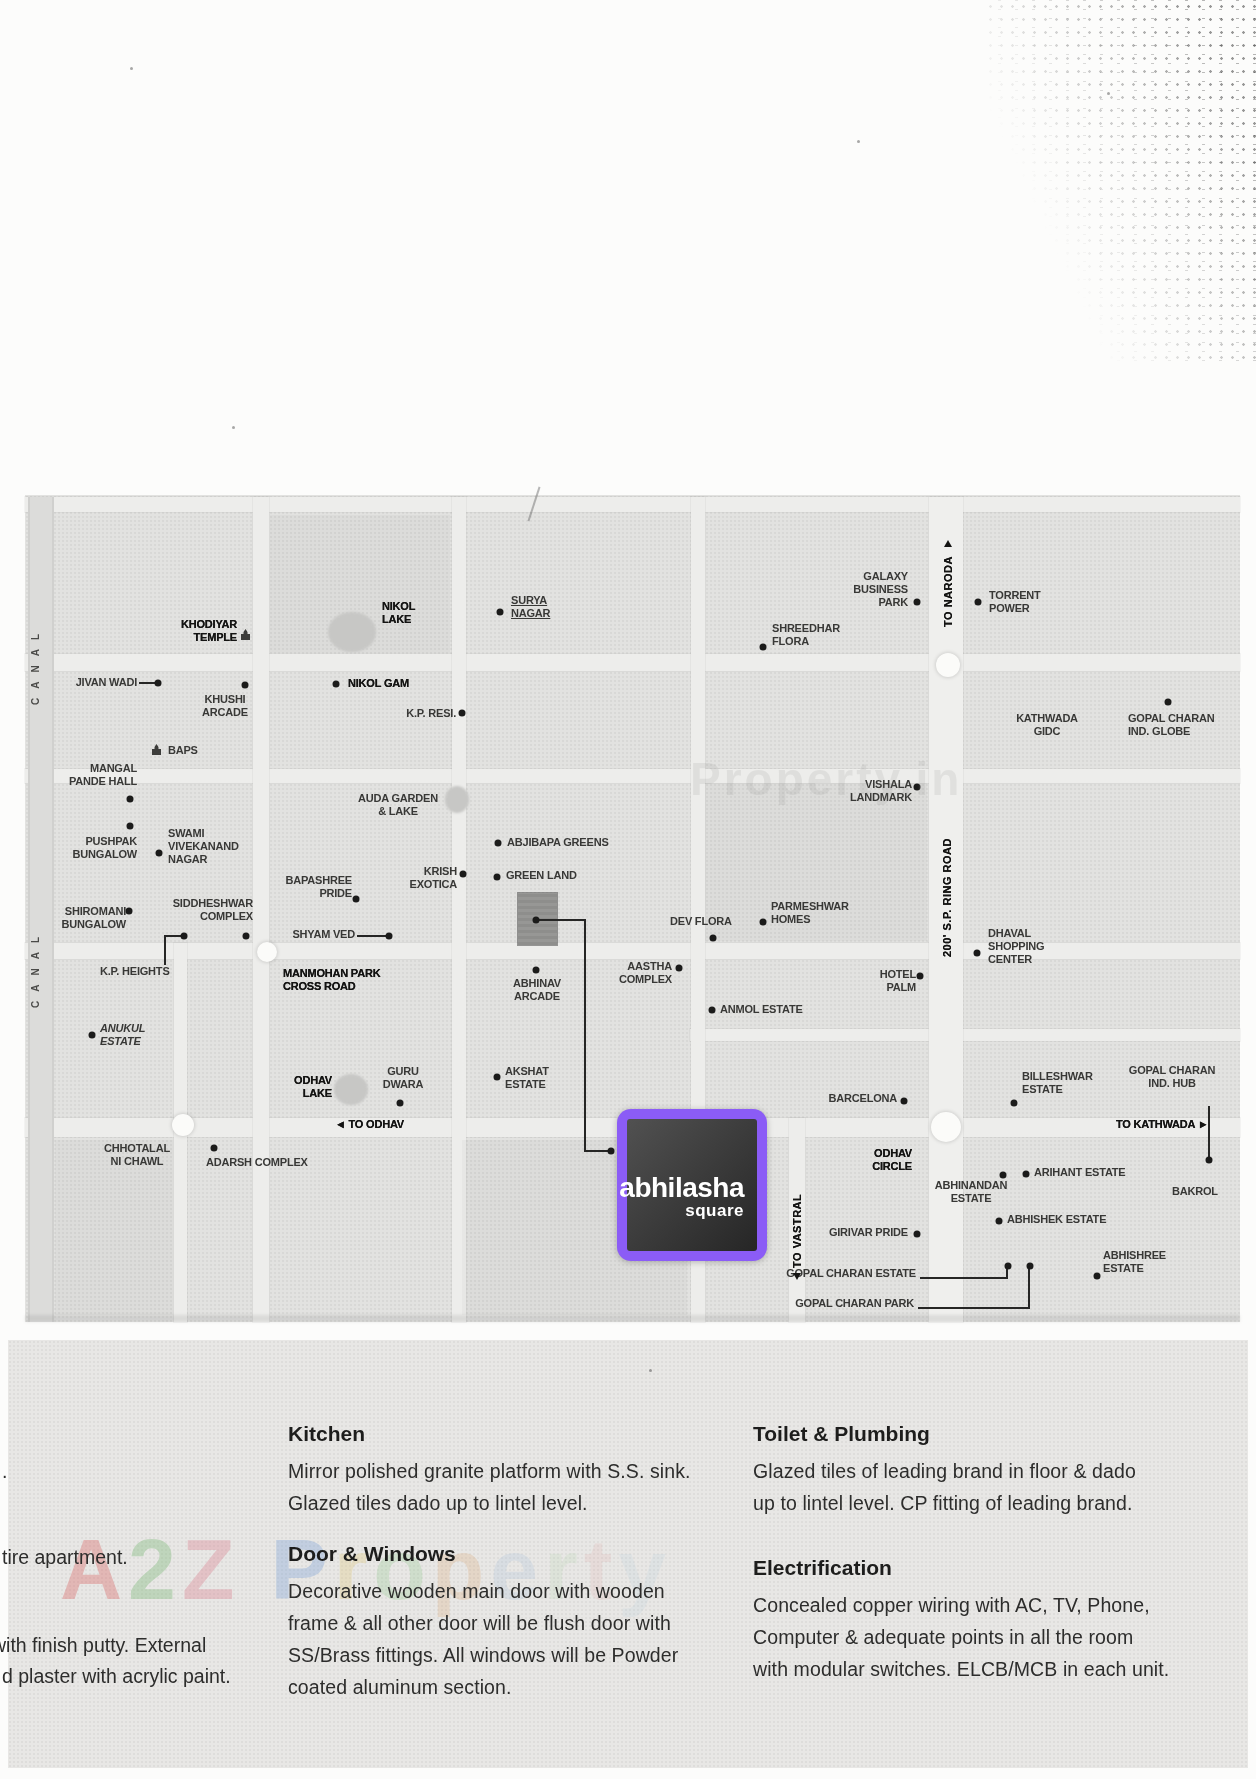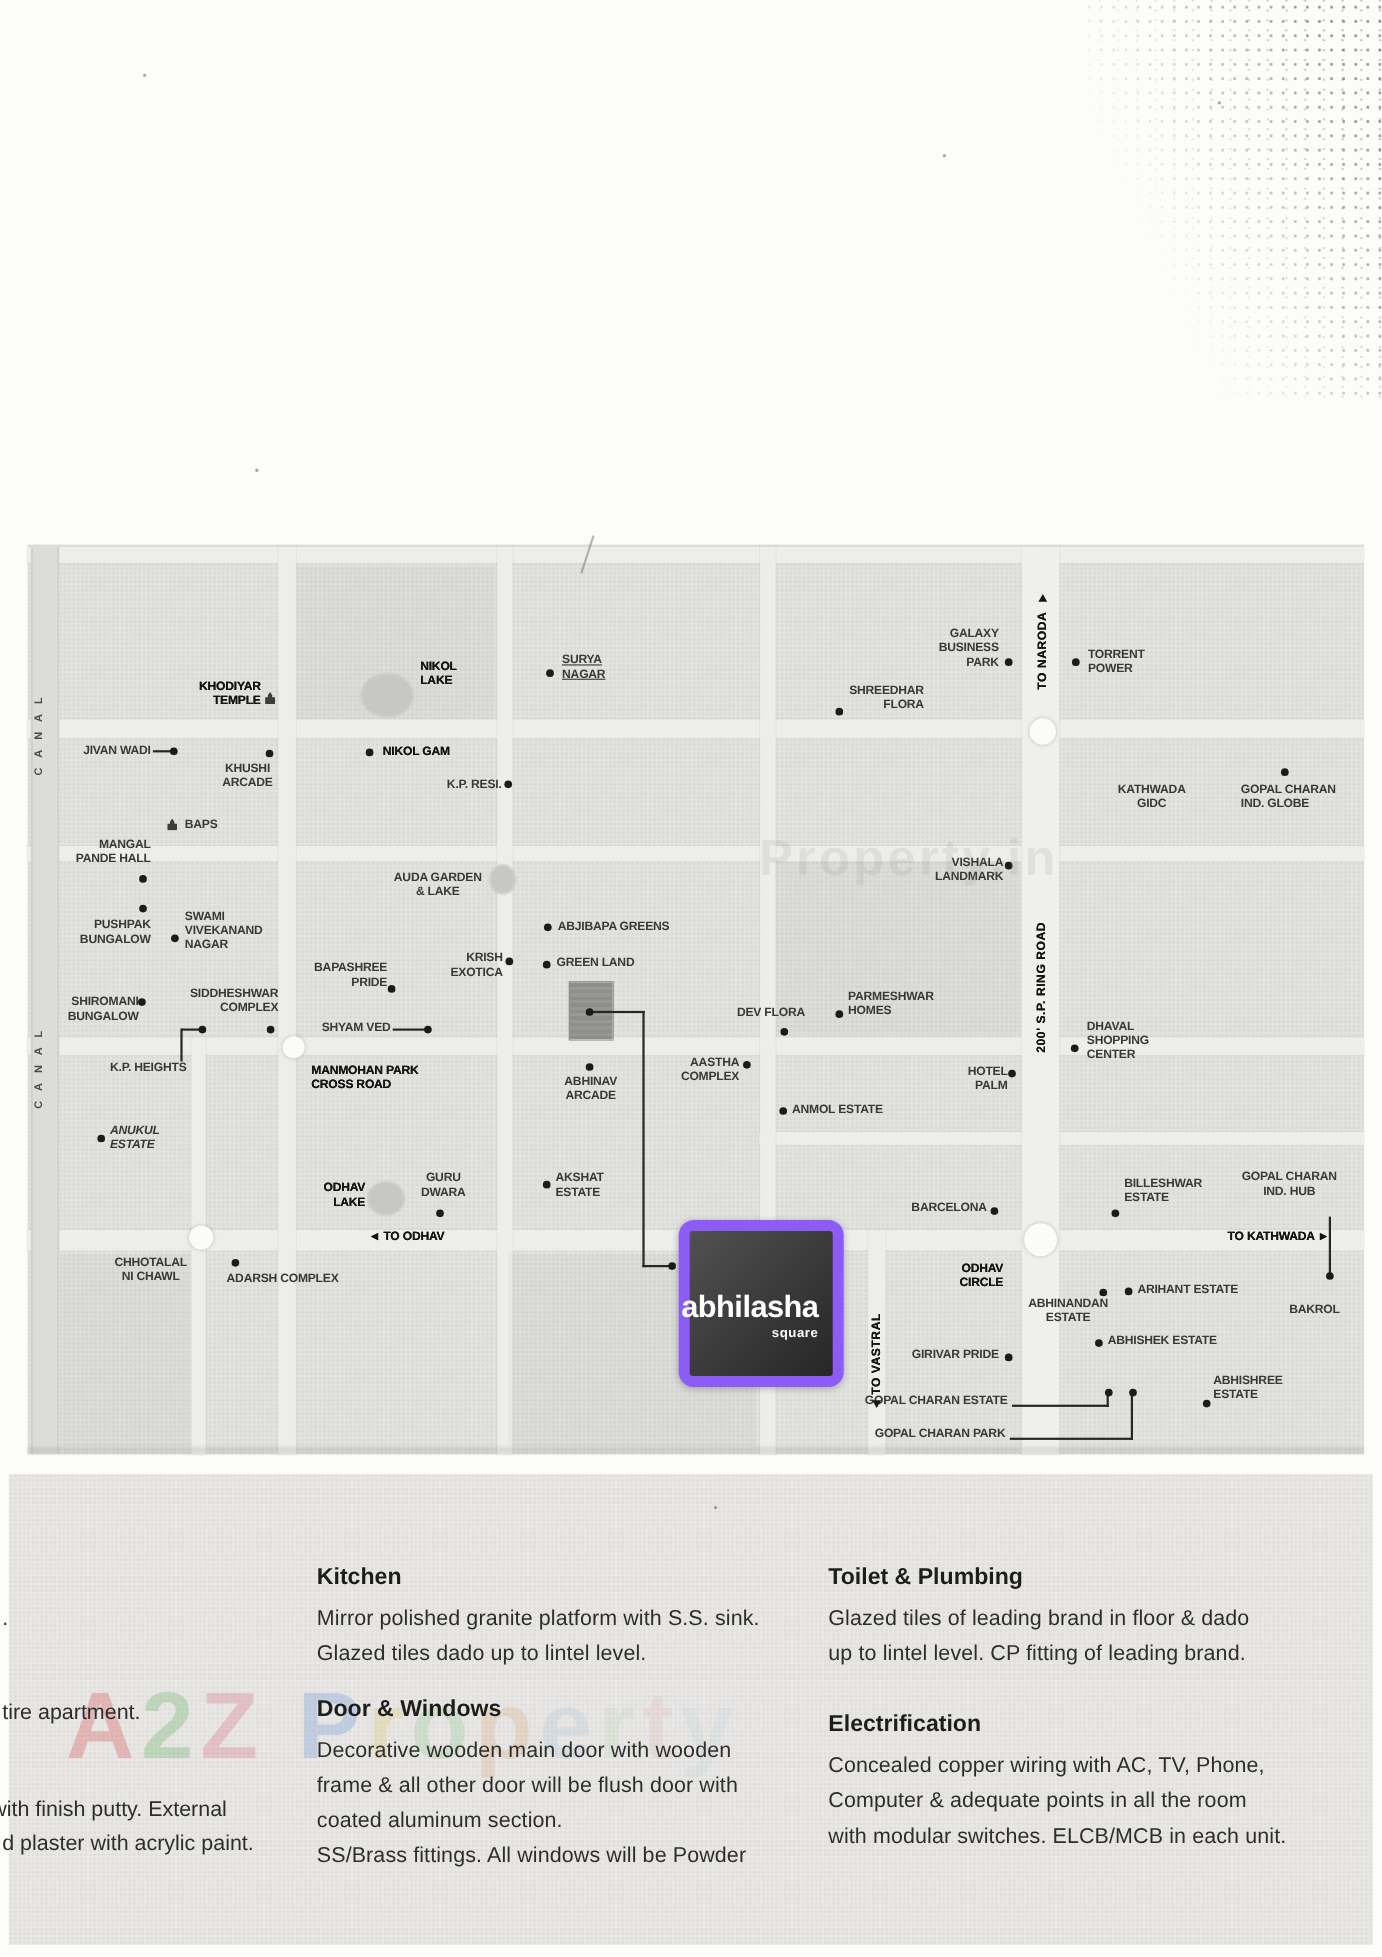--- a/index.html
+++ b/index.html
@@ -46,21 +46,21 @@
       -webkit-mask-image:linear-gradient(245deg,#000 15%,transparent 72%);
       mask-image:linear-gradient(245deg,#000 15%,transparent 72%);}
   #map-watermark{position:absolute;font-size:46px;font-weight:700;color:#8b8b89;opacity:0.14;
       letter-spacing:3px;}
   
   #logo-frame{background:#8b5cf6;border-radius:14px;box-shadow:0 1px 6px rgba(0,0,0,0.25);margin-top:39px;}
   #logo-pointer{background:#f7f7f5;transform:rotate(45deg);box-shadow:2px 2px 4px rgba(0,0,0,0.18);}
   #logo-square{background:linear-gradient(135deg,#515151,#262626);border-radius:3px;
       display:flex;flex-direction:column;justify-content:center;align-items:flex-end;padding-right:13px;box-sizing:border-box;}
   #logo-title{color:#ffffff;font-size:28px;font-weight:700;letter-spacing:-0.5px;line-height:26px;margin-top:26px;}
-  #logo-subtitle{color:#ffffff;font-size:12px;font-weight:700;letter-spacing:0.5px;line-height:20px;}
+  #logo-subtitle{color:#ffffff;font-size:17px;font-weight:700;letter-spacing:0.5px;line-height:20px;}
   
   #spec-band{background:#e8e7e5;}
   #spec-band::after{content:"";position:absolute;inset:0;
       background-image:radial-gradient(rgba(40,40,40,0.05) 1px,transparent 1.3px);
       background-size:4px 4px;pointer-events:none;}
   .spec-block{position:absolute;}
   .spec-heading{font-size:21px;font-weight:700;color:#1d1d1c;margin-bottom:9px;}
   .spec-line{font-size:19.5px;color:#2d2d2c;line-height:32px;letter-spacing:0.1px;}
   .cutline{position:absolute;font-size:19.5px;color:#2d2d2c;white-space:pre;}
   #bottom-watermark{position:absolute;font-size:86px;font-weight:700;letter-spacing:6px;white-space:pre;
@@ -159,21 +159,21 @@
 TEMPLE</div>
     <div class="mlabel bold" style="left: 382px; top: 600px;">NIKOL
 LAKE</div>
     <div class="mlabel" style="left: 511px; top: 594px; text-decoration: underline;">SURYA
 NAGAR</div>
     <div class="mlabel r" style="left: 908px; top: 570px;">GALAXY
 BUSINESS
 PARK</div>
     <div class="mlabel" style="left: 989px; top: 589px;">TORRENT
 POWER</div>
-    <div class="mlabel" style="left: 772px; top: 622px; text-align: right;">SHREEDHAR
+    <div class="mlabel" style="left: 772px; top: 622px;">SHREEDHAR
 FLORA</div>
     <div class="mlabel r" style="left: 137px; top: 676px;">JIVAN WADI</div>
     <div class="mlabel c" style="left: 225px; top: 693px;">KHUSHI
 ARCADE</div>
     <div class="mlabel bold" style="left: 348px; top: 677px;">NIKOL GAM</div>
     <div class="mlabel r" style="left: 456px; top: 707px;">K.P. RESI.</div>
     <div class="mlabel" style="left: 168px; top: 744px;">BAPS</div>
     <div class="mlabel r" style="left: 137px; top: 762px;">MANGAL
 PANDE HALL</div>
     <div class="mlabel c" style="left: 1047px; top: 712px;">KATHWADA
@@ -276,22 +276,22 @@
 <div id="spec-layer">
     <div class="spec-block" style="left: 288px; top: 1422px;">
       <div class="spec-heading">Kitchen</div>
       <div class="spec-line">Mirror polished granite platform with S.S. sink.</div>
       <div class="spec-line">Glazed tiles dado up to lintel level.</div>
     </div>
     <div class="spec-block" style="left: 288px; top: 1542px;">
       <div class="spec-heading">Door &amp; Windows</div>
       <div class="spec-line">Decorative wooden main door with wooden</div>
       <div class="spec-line">frame &amp; all other door will be flush door with</div>
+      <div class="spec-line">SS/Brass fittings. All windows will be Powder</div>
       <div class="spec-line">coated aluminum section.</div>
-      <div class="spec-line">SS/Brass fittings. All windows will be Powder</div>
     </div>
     <div class="spec-block" style="left: 753px; top: 1422px;">
       <div class="spec-heading">Toilet &amp; Plumbing</div>
       <div class="spec-line">Glazed tiles of leading brand in floor &amp; dado</div>
       <div class="spec-line">up to lintel level. CP fitting of leading brand.</div>
     </div>
     <div class="spec-block" style="left: 753px; top: 1556px;">
       <div class="spec-heading">Electrification</div>
       <div class="spec-line">Concealed copper wiring with AC, TV, Phone,</div>
       <div class="spec-line">Computer &amp; adequate points in all the room</div>

